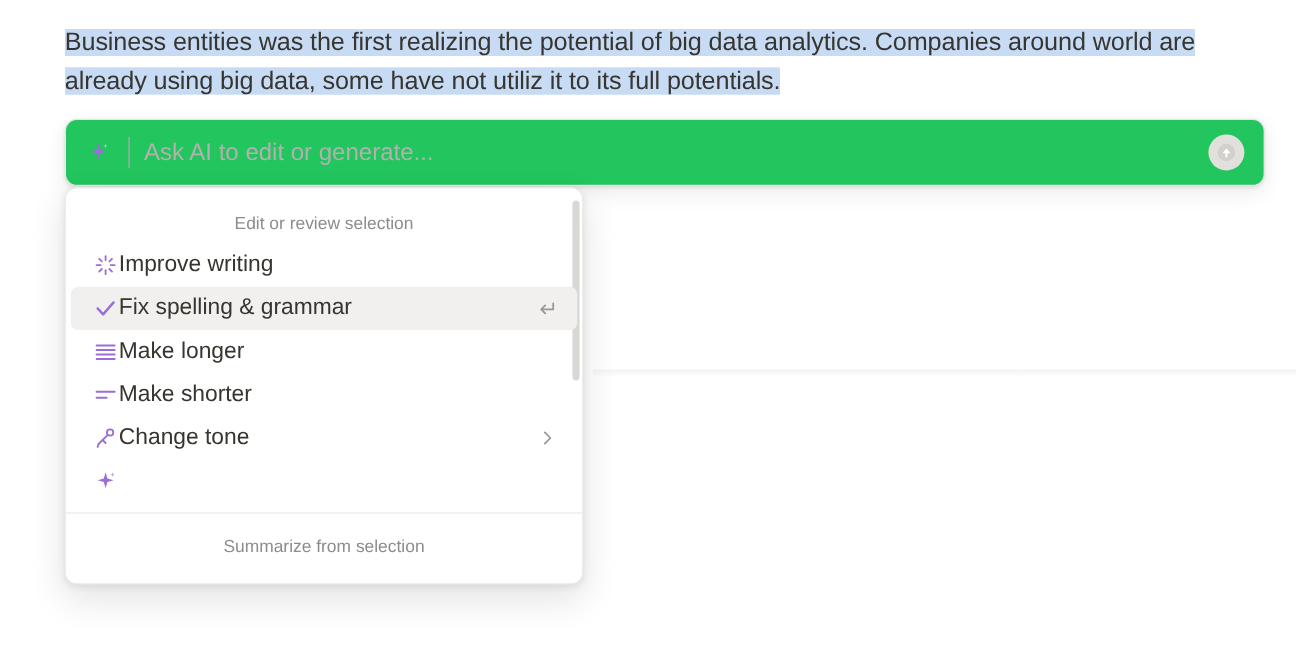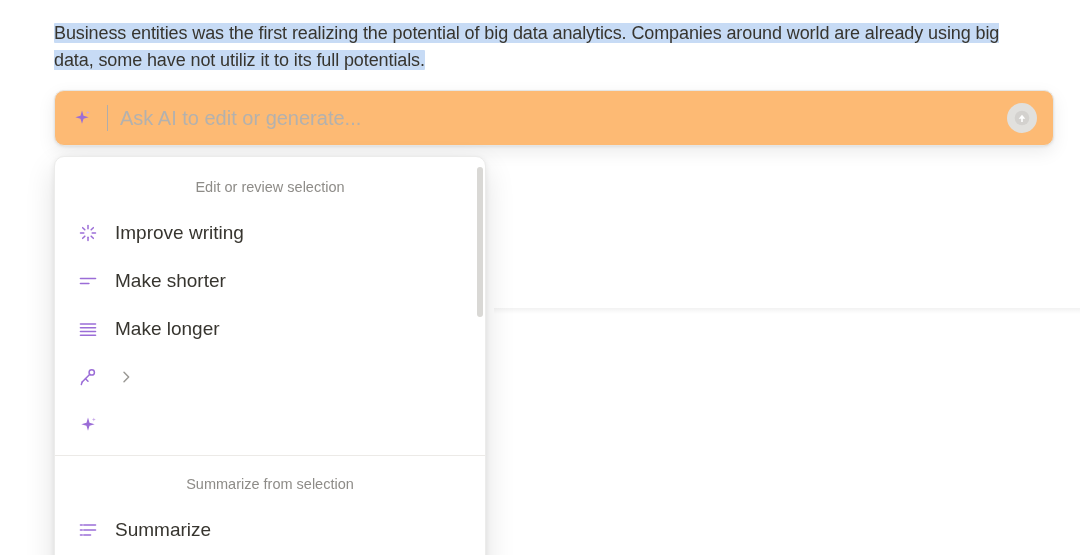--- a/index.html
+++ b/index.html
@@ -9,34 +9,34 @@
     }
     body {
       font-family: -apple-system, BlinkMacSystemFont, "Segoe UI", Helvetica, Arial, sans-serif;
       background: #fff;
       width: 1080px;
       height: 555px;
       overflow: hidden;
       position: relative;
     }
     .selected-text {
-      font-size: 18px;
+      font-size: 21px;
       line-height: 1.5;
       color: #37352f;
       padding: 20px 42px 4px 54px;
       letter-spacing: -0.1px;
     }
     .selected-text .hl {
       background: #c7dbf5;
       border-radius: 1px;
     }
     .input-bar {
       margin: 12px 26px 0 54px;
       height: 56px;
-      background: #fdba74;
+      background: #22c55e;
       border: 1px solid #e6e6e4;
       border-radius: 10px;
       box-shadow: 0 6px 18px rgba(15,15,15,0.08), 0 1px 3px rgba(15,15,15,0.08);
       display: flex;
       align-items: center;
       padding: 0 16px;
       gap: 14px;
     }
     .input-bar .lead-icon {
       width: 22px; height: 22px;
@@ -81,23 +81,22 @@
     .section-header {
       font-size: 14.5px;
       font-weight: 500;
       color: #8e8c88;
       padding: 12px 18px 8px 18px;
       text-align: center;
     }
     .menu-item {
       display: flex;
       align-items: center;
-      gap: 16px;
       padding: 7px 14px 7px 18px;
-      margin: 12px 4px;
+      margin: 0 4px;
       border-radius: 6px;
       cursor: pointer;
       position: relative;
     }
     .menu-item.active {
       background: #f1f0ee;
     }
     .menu-icon {
       width: 22px; height: 22px;
       display: flex; align-items: center; justify-content: center;
@@ -175,80 +174,82 @@
         <line x1="17" y1="12" x2="21" y2="12"></line>
         <line x1="5.6" y1="5.6" x2="8.2" y2="8.2"></line>
         <line x1="15.8" y1="15.8" x2="18.4" y2="18.4"></line>
         <line x1="5.6" y1="18.4" x2="8.2" y2="15.8"></line>
         <line x1="15.8" y1="8.2" x2="18.4" y2="5.6"></line>
       </svg>
     </span>
     <span class="menu-label">Improve writing</span>
   </div>
 
-
-  <div class="menu-item">
-    <span class="menu-icon">
-      <svg width="20" height="20" viewBox="0 0 24 24" fill="none" stroke="#9b6dd7" stroke-width="2" stroke-linecap="round">
-        <line x1="3" y1="9" x2="21" y2="9"></line>
-        <line x1="3" y1="15" x2="13" y2="15"></line>
-      </svg>
-    </span>
-    <span class="menu-label">Make shorter</span>
+  <div class="menu-item active">
+    <span class="menu-icon">
+      <svg width="20" height="20" viewBox="0 0 24 24" fill="none" stroke="#9b6dd7" stroke-width="2.4" stroke-linecap="round" stroke-linejoin="round">
+        <polyline points="4 12 9.5 18 20 6"></polyline>
+      </svg>
+    </span>
+    <span class="menu-label">Fix spelling &amp; grammar</span>
+    <span class="trail-icon">
+      <svg width="20" height="20" viewBox="0 0 24 24" fill="none" stroke="#9a9894" stroke-width="1.8" stroke-linecap="round" stroke-linejoin="round">
+        <polyline points="18 7 18 13 7 13"></polyline>
+        <polyline points="10 9 6 13 10 17"></polyline>
+      </svg>
+    </span>
   </div>
 
   <div class="menu-item">
     <span class="menu-icon">
       <svg width="20" height="20" viewBox="0 0 24 24" fill="none" stroke="#9b6dd7" stroke-width="2" stroke-linecap="round">
         <line x1="3" y1="6" x2="21" y2="6"></line>
         <line x1="3" y1="10.5" x2="21" y2="10.5"></line>
         <line x1="3" y1="15" x2="21" y2="15"></line>
         <line x1="3" y1="19.5" x2="21" y2="19.5"></line>
       </svg>
     </span>
     <span class="menu-label">Make longer</span>
   </div>
 
   <div class="menu-item">
     <span class="menu-icon">
+      <svg width="20" height="20" viewBox="0 0 24 24" fill="none" stroke="#9b6dd7" stroke-width="2" stroke-linecap="round">
+        <line x1="3" y1="9" x2="21" y2="9"></line>
+        <line x1="3" y1="15" x2="13" y2="15"></line>
+      </svg>
+    </span>
+    <span class="menu-label">Make shorter</span>
+  </div>
+
+  <div class="menu-item">
+    <span class="menu-icon">
       <svg width="20" height="20" viewBox="0 0 24 24" fill="none" stroke="#9b6dd7" stroke-width="1.8" stroke-linecap="round" stroke-linejoin="round">
         <circle cx="16.5" cy="6.5" r="3.2"></circle>
         <line x1="14.2" y1="8.8" x2="5" y2="18"></line>
         <line x1="5" y1="18" x2="4" y2="21"></line>
         <line x1="9" y1="14" x2="12" y2="17"></line>
       </svg>
     </span>
+    <span class="menu-label">Change tone</span>
     <span class="trail-icon">
       <svg width="16" height="16" viewBox="0 0 24 24" fill="none" stroke="#9a9894" stroke-width="2.2" stroke-linecap="round" stroke-linejoin="round">
         <polyline points="9 5 16 12 9 19"></polyline>
       </svg>
     </span>
   </div>
 
   <div class="menu-item">
     <span class="menu-icon">
       <svg width="20" height="20" viewBox="0 0 24 24" fill="none">
         <path d="M12 3 L13.8 9.2 L20 11 L13.8 12.8 L12 19 L10.2 12.8 L4 11 L10.2 9.2 Z" fill="#9b6dd7"></path>
         <path d="M19 3 L19.6 4.8 L21.4 5.4 L19.6 6 L19 7.8 L18.4 6 L16.6 5.4 L18.4 4.8 Z" fill="#c8a8ea"></path>
       </svg>
     </span>
   </div>
 
   <div class="divider"></div>
 
   <div class="section-header">Summarize from selection</div>
 
-  <div class="menu-item">
-    <span class="menu-icon">
-      <svg width="20" height="20" viewBox="0 0 24 24" fill="none" stroke="#9b6dd7" stroke-width="2" stroke-linecap="round">
-        <line x1="7" y1="6" x2="21" y2="6"></line>
-        <line x1="3" y1="6" x2="5" y2="6"></line>
-        <line x1="7" y1="12" x2="21" y2="12"></line>
-        <line x1="3" y1="12" x2="5" y2="12"></line>
-        <line x1="7" y1="18" x2="15" y2="18"></line>
-        <line x1="3" y1="18" x2="5" y2="18"></line>
-      </svg>
-    </span>
-    <span class="menu-label">Summarize</span>
-  </div>
 </div>
 
 <div class="page-shadow"></div>
 
 </body></html>

